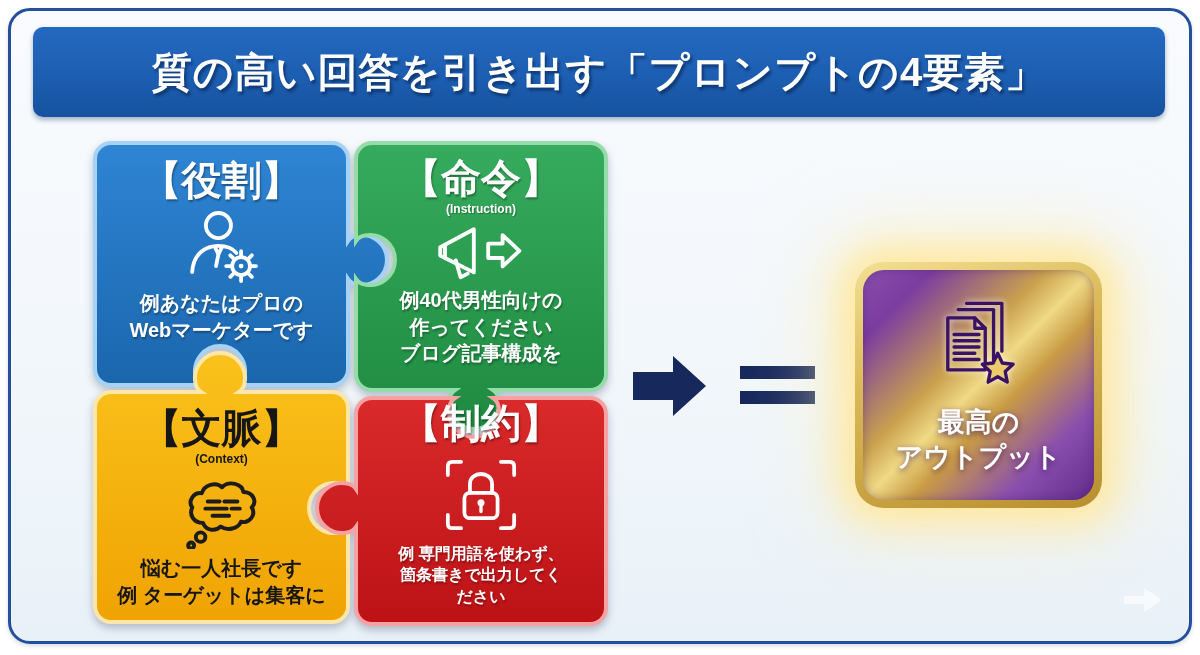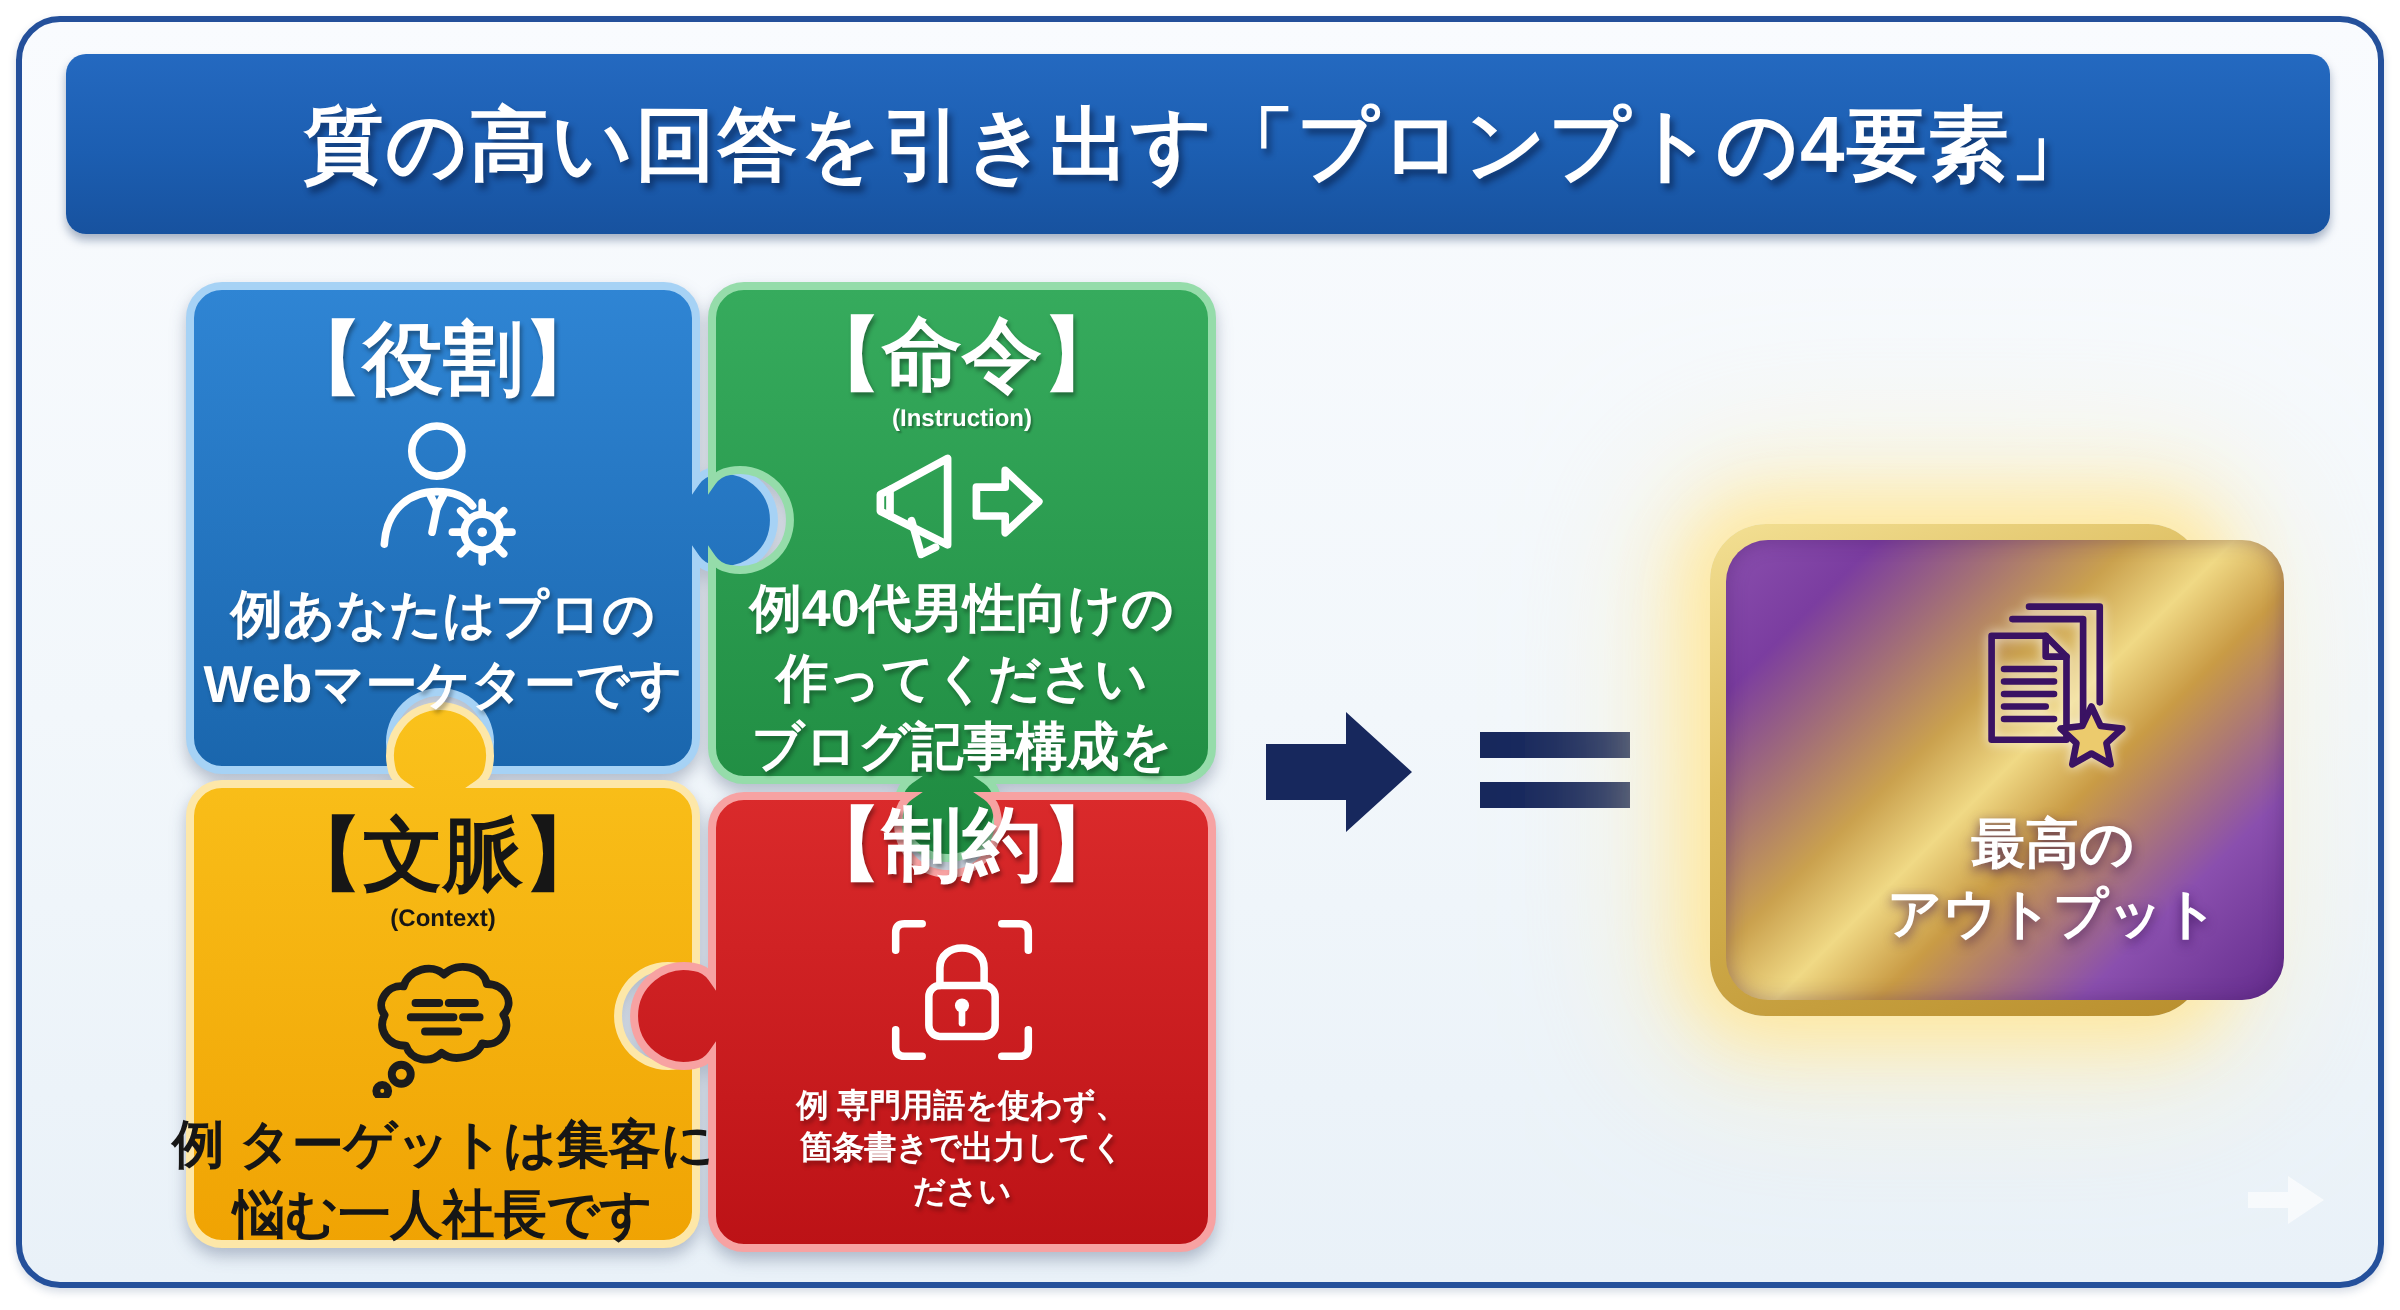--- a/index.html
+++ b/index.html
@@ -28,21 +28,21 @@
   .header-title{
     color:#ffffff;font-size:40px;font-weight:bold;letter-spacing:1px;
     text-shadow:2px 3px 3px rgba(0,10,40,.45);
     white-space:nowrap;
   }
   svg.puzzle{position:absolute;left:0;top:0;filter:drop-shadow(0 4px 4px rgba(20,40,80,.28));}
   
   .pc{position:absolute;display:flex;flex-direction:column;align-items:center;text-align:center;}
   .pc-title{font-size:40px;font-weight:bold;color:#ffffff;text-shadow:1px 2px 2px rgba(0,0,0,.35);line-height:1.15;}
   .pc-sub{font-size:12px;font-weight:bold;color:#ffffff;text-shadow:1px 1px 1px rgba(0,0,0,.3);margin-top:1px;}
-  .pc-line{font-size:26px;font-weight:bold;color:#ffffff;line-height:1.33;text-shadow:1px 2px 2px rgba(0,0,0,.3);white-space:nowrap;}
+  .pc-line{font-size:20px;font-weight:bold;color:#ffffff;line-height:1.33;text-shadow:1px 2px 2px rgba(0,0,0,.3);white-space:nowrap;}
   .dark .pc-title,.dark .pc-sub,.dark .pc-line{color:#161616;text-shadow:none;}
   .pc-icon{margin:7px 0 6px 0;}
   .pc-role{left:95px;top:157px;width:253px;}
   .pc-instruction{left:356px;top:155px;width:250px;}
   .pc-context{left:95px;top:405px;width:253px;}
   .pc-constraint{left:356px;top:400px;width:250px;}
   .pc-constraint .pc-line{font-size:16px;}
   
   svg.ops{position:absolute;left:0;top:0;}
   
@@ -50,21 +50,20 @@
     position:absolute;left:855px;top:262px;width:247px;height:246px;
     border-radius:28px;padding:8px;box-sizing:border-box;
     background:linear-gradient(160deg,#f3e094 0%,#d9b756 40%,#b98f2e 100%);
     box-shadow:0 0 34px 14px rgba(255,231,154,.9),0 0 70px 34px rgba(255,240,190,.55);
   }
   .output-inner{
     width:100%;height:100%;border-radius:21px;
     background:linear-gradient(135deg,#8a4fae 0%,#7b3da0 15%,#caa14e 40%,#f0d985 50%,#c99b45 60%,#8a4fae 80%,#632b8c 100%);
     display:flex;flex-direction:column;align-items:center;justify-content:center;
     box-shadow:inset 0 0 10px rgba(60,20,90,.35);
-    padding-left:48px;
   }
   .output-icon{filter:drop-shadow(0 0 3px rgba(255,255,255,.8));margin-bottom:6px;}
   .output-line{color:#ffffff;font-size:27px;font-weight:bold;line-height:1.3;text-shadow:0 2px 6px rgba(55,15,85,.75);white-space:nowrap;}
   .watermark{position:absolute;left:1122px;top:586px;opacity:.75;}
 </style>
 </head>
 <body>
 
 <div class="canvas">
 
@@ -153,22 +152,22 @@
 
   <div class="pc pc-context dark">
     <div class="pc-title">【文脈】</div>
     <div class="pc-sub">(Context)</div>
     <svg class="pc-icon" width="92" height="76" viewBox="0 0 76 64" fill="none" stroke="#1c1c1c" stroke-width="3.3" stroke-linecap="round" stroke-linejoin="round">
       <path d="M22 42 C14 42 10 35 13 29 C9 24 14 16 21 17 C23 10 33 7 38 12 C44 6 55 9 56 16 C64 16 68 24 63 29 C67 35 61 43 54 41 C52 47 42 49 37 45 C32 50 24 48 22 42 Z"></path>
       <path d="M26 24 L36 24 M40 24 L51 24 M24 30 L42 30 M46 30 L53 30 M30 36 L44 36"></path>
       <circle cx="20" cy="54" r="4"></circle>
       <circle cx="12" cy="61" r="2.5"></circle>
     </svg>
+    <div class="pc-line">悩む一人社長です</div>
     <div class="pc-line">例 ターゲットは集客に</div>
-    <div class="pc-line">悩む一人社長です</div>
   </div>
 
   <div class="pc pc-constraint">
     <div class="pc-title">【制約】</div>
     <svg class="pc-icon" width="84" height="84" viewBox="0 0 76 76" fill="none" stroke="#ffffff" stroke-width="3.4" stroke-linecap="round" stroke-linejoin="round">
       <path d="M8 20 L8 12 Q8 8 12 8 L20 8"></path>
       <path d="M56 8 L64 8 Q68 8 68 12 L68 20"></path>
       <path d="M68 56 L68 64 Q68 68 64 68 L56 68"></path>
       <path d="M20 68 L12 68 Q8 68 8 64 L8 56"></path>
       <path d="M28 36 L28 28 C28 16 48 16 48 28 L48 36"></path>

